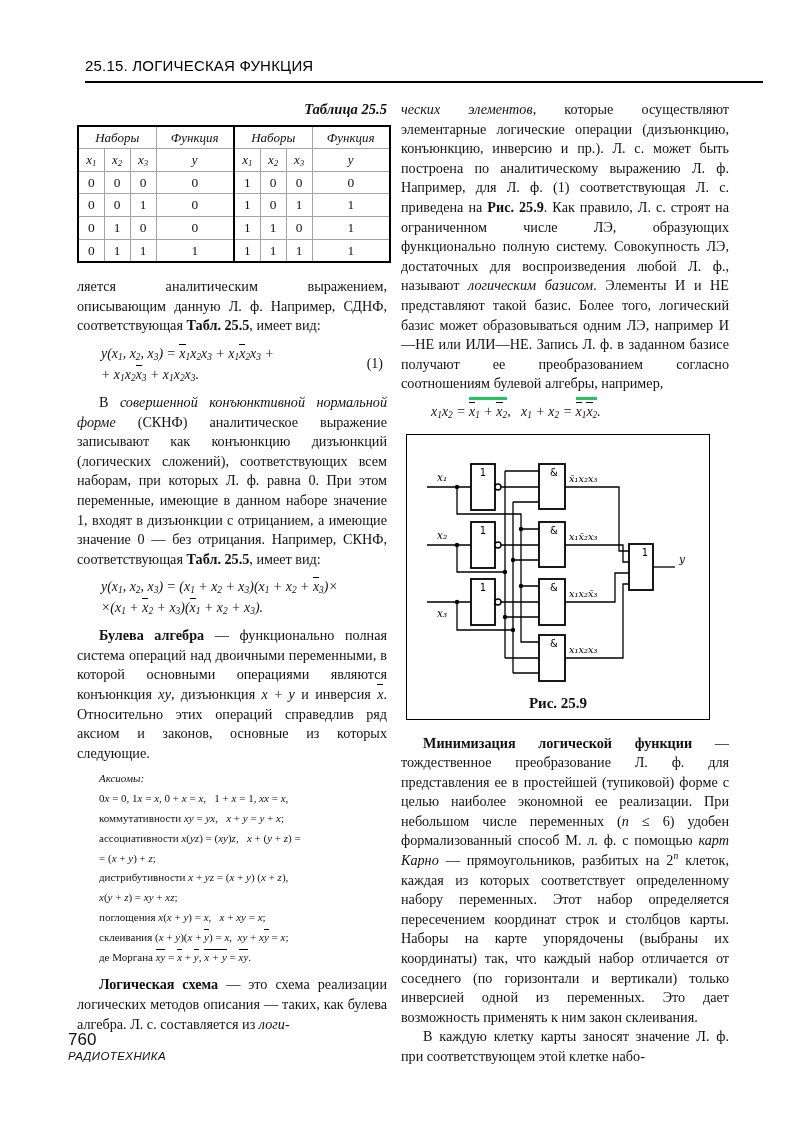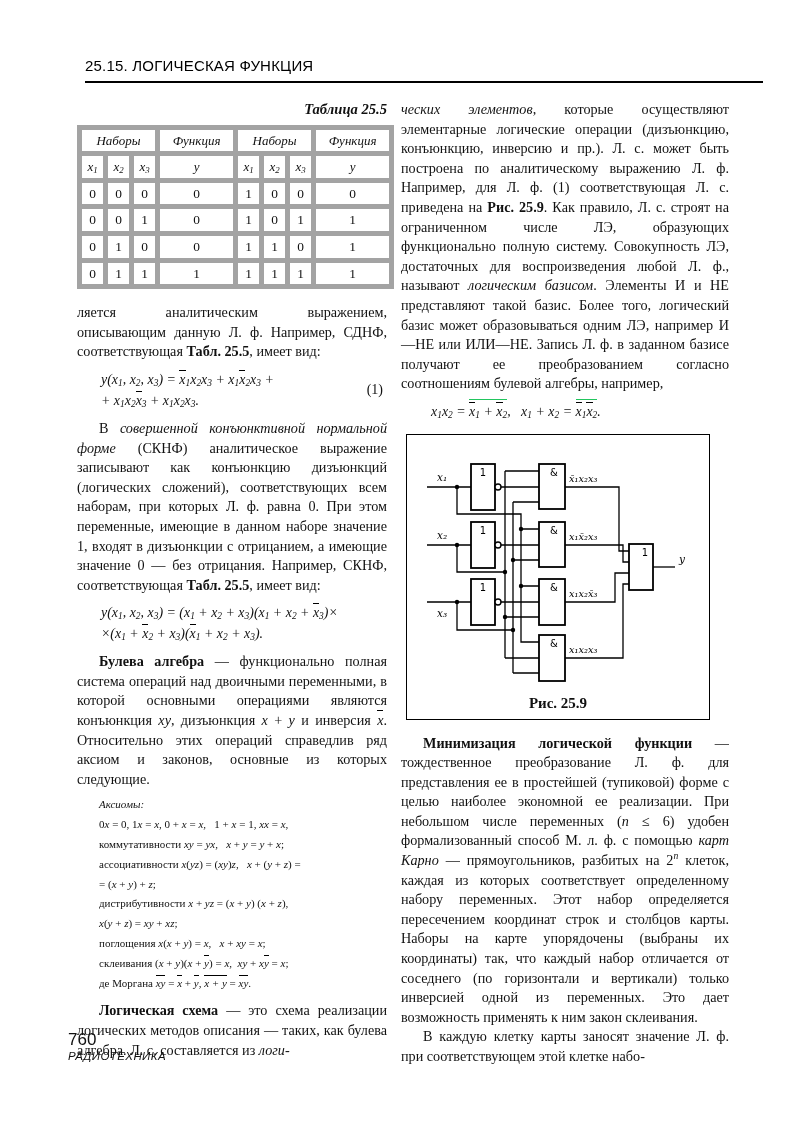--- a/index.html
+++ b/index.html
@@ -29,33 +29,33 @@
   .col{font-size:14.2px;line-height:19.6px;text-align:justify;}
   .col-left{width:310px;}
   .col-right{width:328px;}
   p{margin:0;text-indent:22px;}
   p.noindent{text-indent:0;}
   p + p{margin-top:0;}
   b{font-weight:bold;}
   .sb{font-size:68%;font-style:inherit;vertical-align:-0.25em;line-height:0;}
   .sp{font-size:68%;font-style:inherit;vertical-align:super;line-height:0;}
   .ovl{border-top:1px solid #000;padding-top:1px;}
-  .ovl2{border-top:1px solid #22c55e;padding-top:4px;}
+  .ovl2{border-top:3px solid #22c55e;padding-top:4px;}
 
   
   .table-title{
     text-align:right;font-weight:bold;font-style:italic;
     font-size:14.6px;margin-bottom:5px;
   }
   table.truth{
     border-collapse:collapse;width:308px;table-layout:fixed;
     border:2px solid #000;
     font-size:13.4px;text-align:center;
   }
-  table.truth td{border:5px solid #a3a3a3;padding:1px 0;height:17px;}
+  table.truth td{border:1px solid #a3a3a3;padding:1px 0;height:17px;}
   table.truth td.sep{border-left:2px solid #000;}
   table.truth .hdr{font-style:italic;font-size:13px;}
   col.cx{width:26px;} col.cy{width:78px;}
 
   
   .equation{display:flex;align-items:center;margin:7px 0 8px 24px;
     font-size:13.9px;line-height:21px;white-space:nowrap;text-align:left;}
   .eq-lines{flex:1;font-style:italic;}
   .eq-number{font-style:normal;padding-right:4px;font-size:14px;}
 

